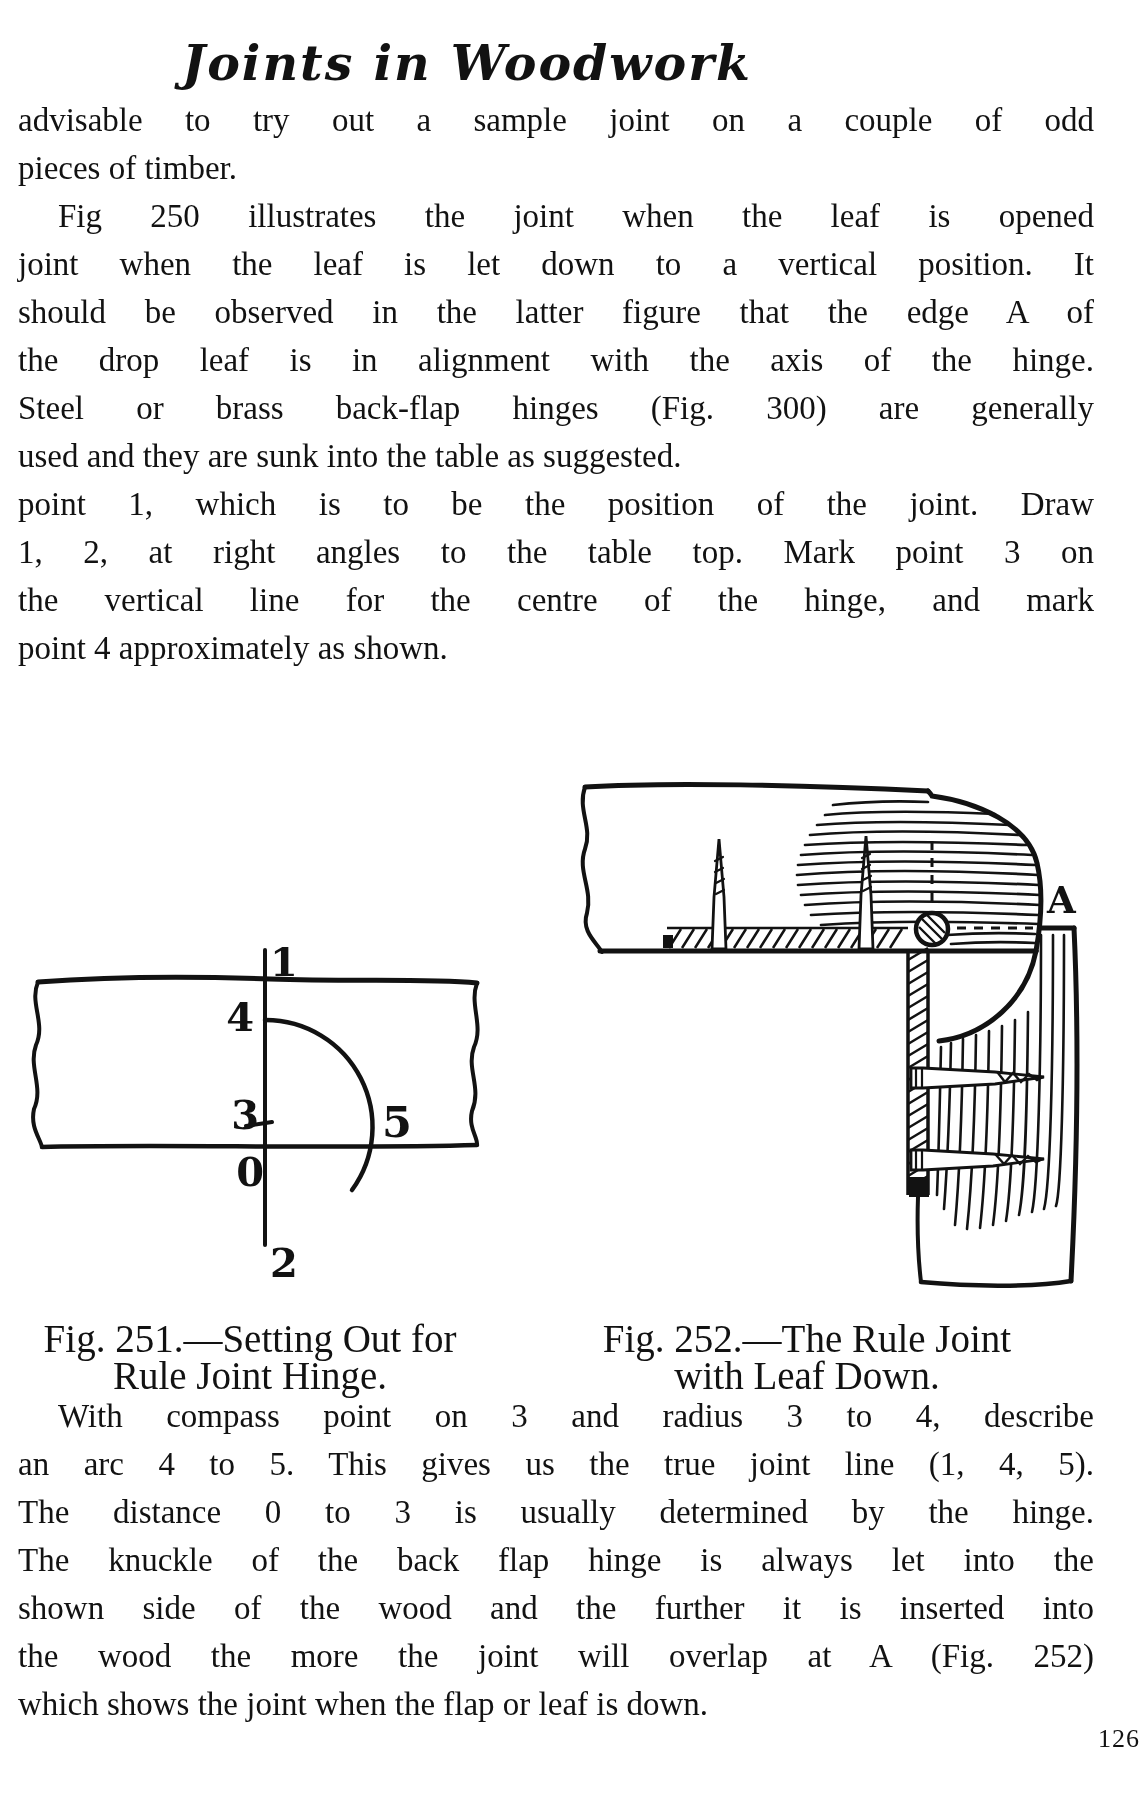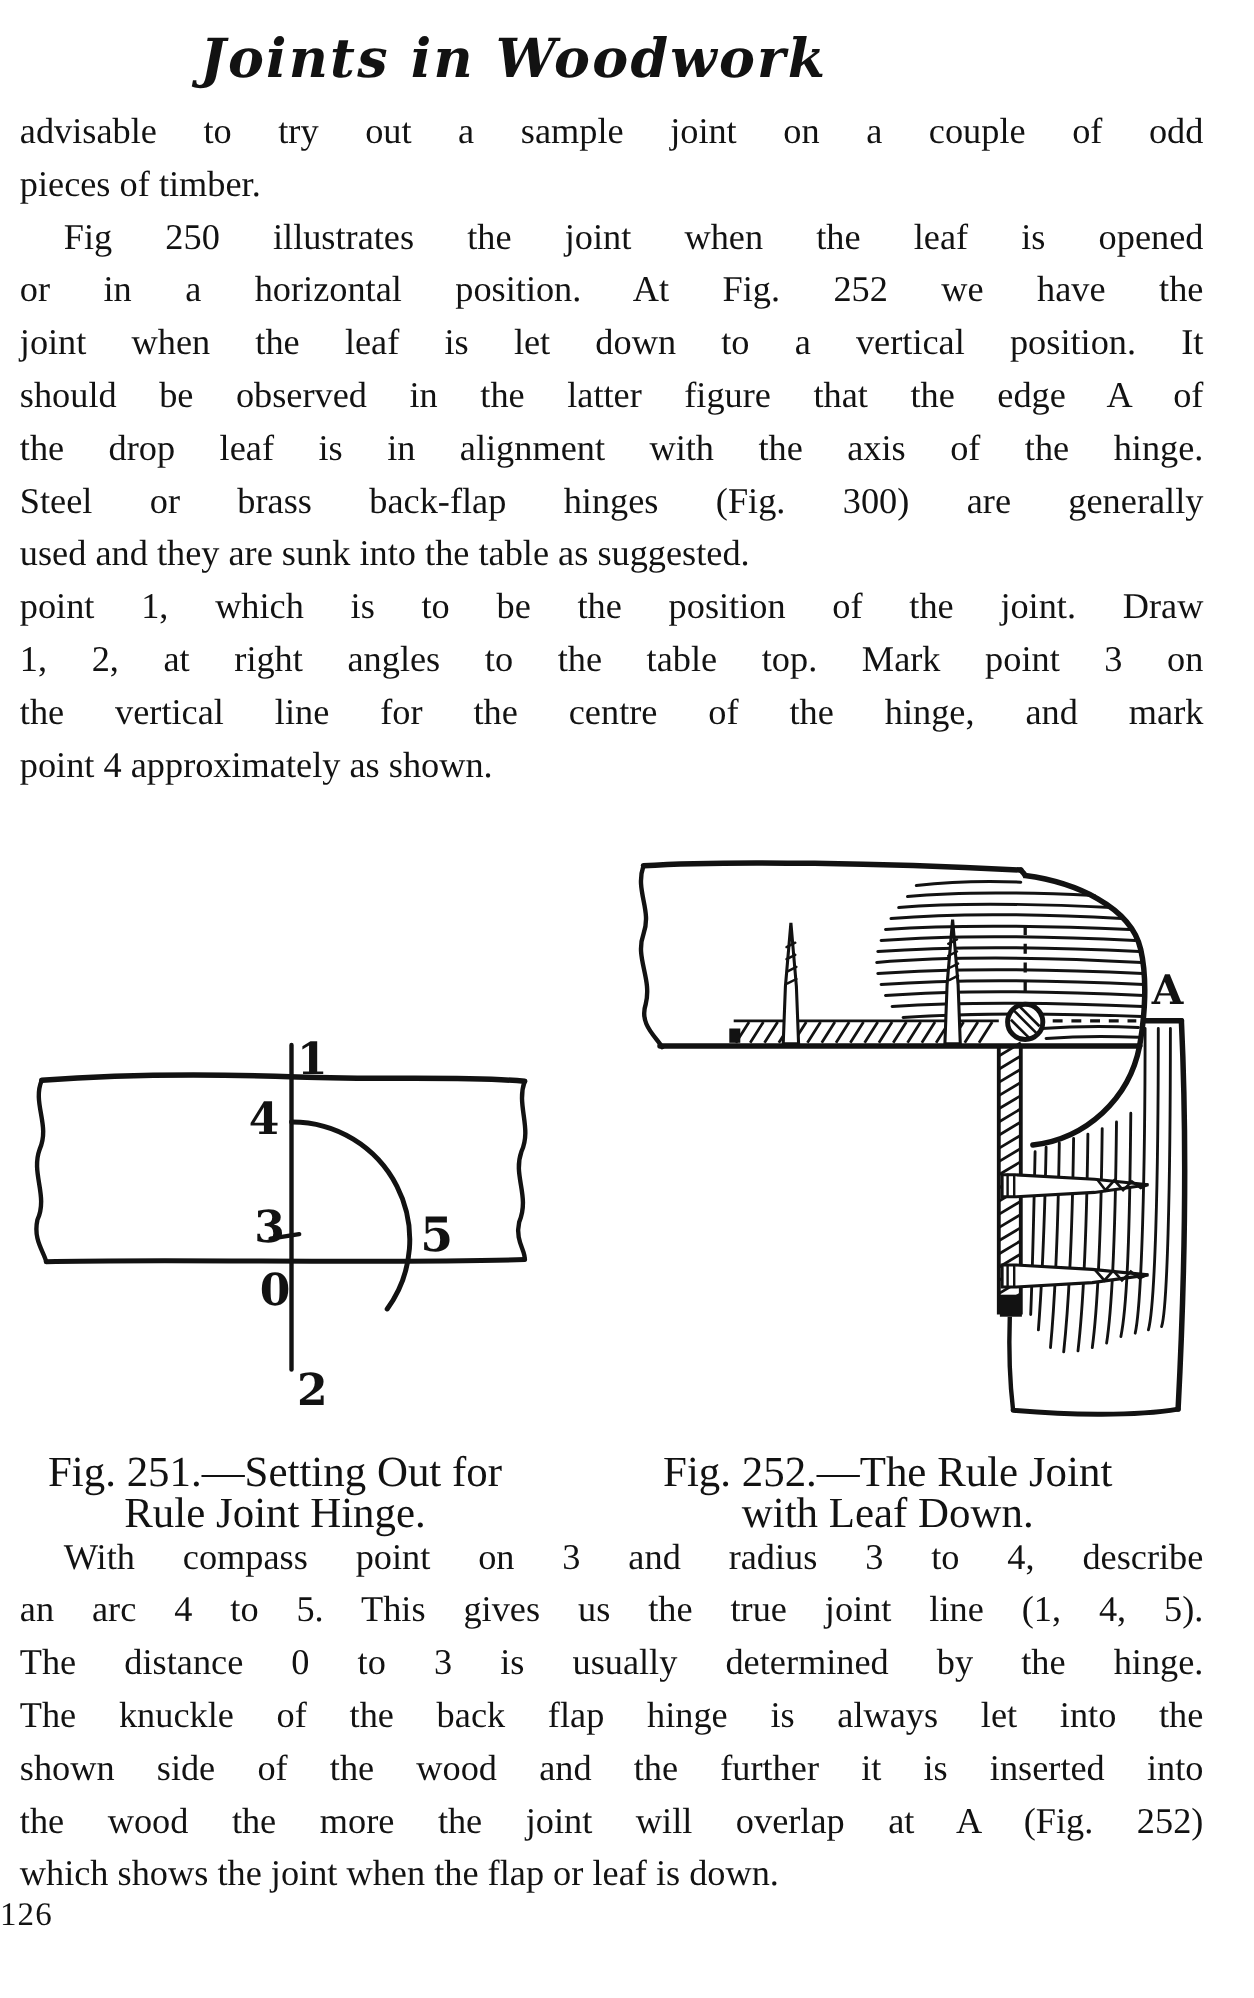--- a/index.html
+++ b/index.html
@@ -1,53 +1,52 @@
 <!DOCTYPE html>
 <html><head>
 <meta charset="utf-8">
 <style>
   html,body{margin:0;padding:0;background:#ffffff;}
   .page{position:relative;width:1140px;height:1816px;background:#ffffff;color:#121212;
         font-family:"Liberation Serif", serif;overflow:hidden;}
   .title-wrap{position:absolute;top:24px;left:0;width:934px;text-align:center;}
-  .title{margin:0;font-family:"DejaVu Serif", serif;font-style:italic;font-weight:700;
+  .title{margin:10px;font-family:"DejaVu Serif", serif;font-style:italic;font-weight:700;
          font-size:49px;letter-spacing:2px;}
   .text-block{position:absolute;left:18px;width:1076px;font-size:33px;line-height:48px;}
   #tb1{top:96px;}
   #tb2{top:1392px;}
   .tline{text-align:justify;text-align-last:justify;}
   .tline-last{text-align-last:left;}
   .tline-indent{text-indent:40px;}
   .fig{position:absolute;}
   #fig251{left:25px;top:935px;width:465px;height:348px;}
   #fig252{left:495px;top:765px;width:590px;height:540px;}
   .figlabel text{font-family:"DejaVu Serif", serif;font-weight:700;font-size:40px;fill:currentColor;}
   .caption{position:absolute;top:1320px;font-size:39px;line-height:37px;text-align:center;}
   #cap251{left:30px;width:440px;}
   #cap252{left:562px;width:490px;}
-  .page-number{position:absolute;top:1724px;left:0;width:1140px;text-align:left;
-               font-size:30px;letter-spacing:1px;}
+  .page-number{position:absolute;top:1724px;left:0;width:1140px;text-align:right;
+               font-size:26px;letter-spacing:1px;}
 </style>
 </head>
 <body>
 
 <div class="page" style="background: rgb(255, 255, 255); color: rgb(18, 18, 18);">
 
   <div class="title-wrap">
     <h1 class="title">Joints in Woodwork</h1>
   </div>
 
   <div class="text-block" id="tb1">
     <div class="para">
         <div class="tline">advisable to try out a sample joint on a couple of odd</div>
         <div class="tline tline-last">pieces of timber.</div>
       </div>
     <div class="para">
         <div class="tline tline-indent">Fig 250 illustrates the joint when the leaf is opened</div>
-        <div class="tline">or in a horizontal position.  At Fig. 252 we have the</div>
         <div class="tline">joint when the leaf is let down to a vertical position.  It</div>
         <div class="tline">should be observed in the latter figure that the edge A of</div>
         <div class="tline">the drop leaf is in alignment with the axis of the hinge.</div>
         <div class="tline">Steel or brass back-flap hinges (Fig. 300) are generally</div>
         <div class="tline tline-last">used and they are sunk into the table as suggested.</div>
       </div>
     <div class="para">
         <div class="tline">point 1, which is to be the position of the joint.  Draw</div>
         <div class="tline">1, 2, at right angles to the table top.  Mark point 3 on</div>
         <div class="tline">the vertical line for the centre of the hinge, and mark</div>

